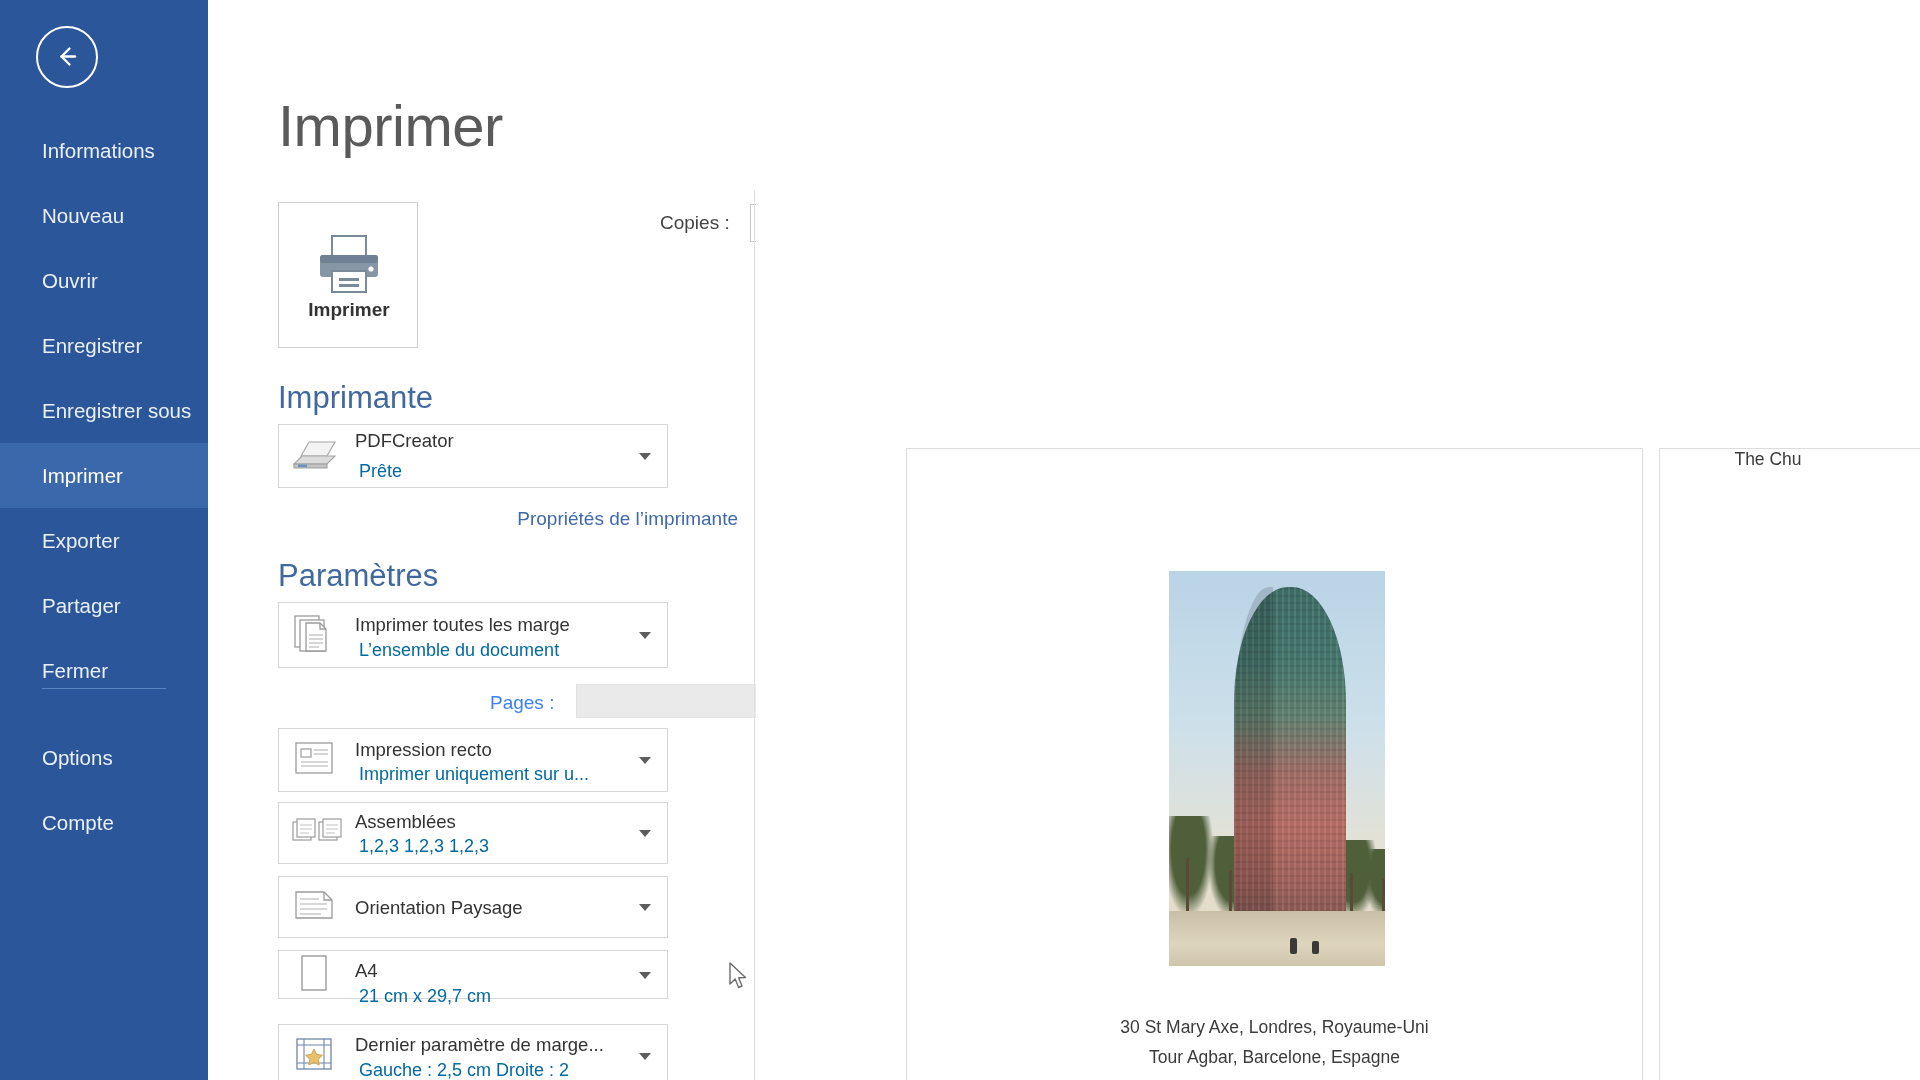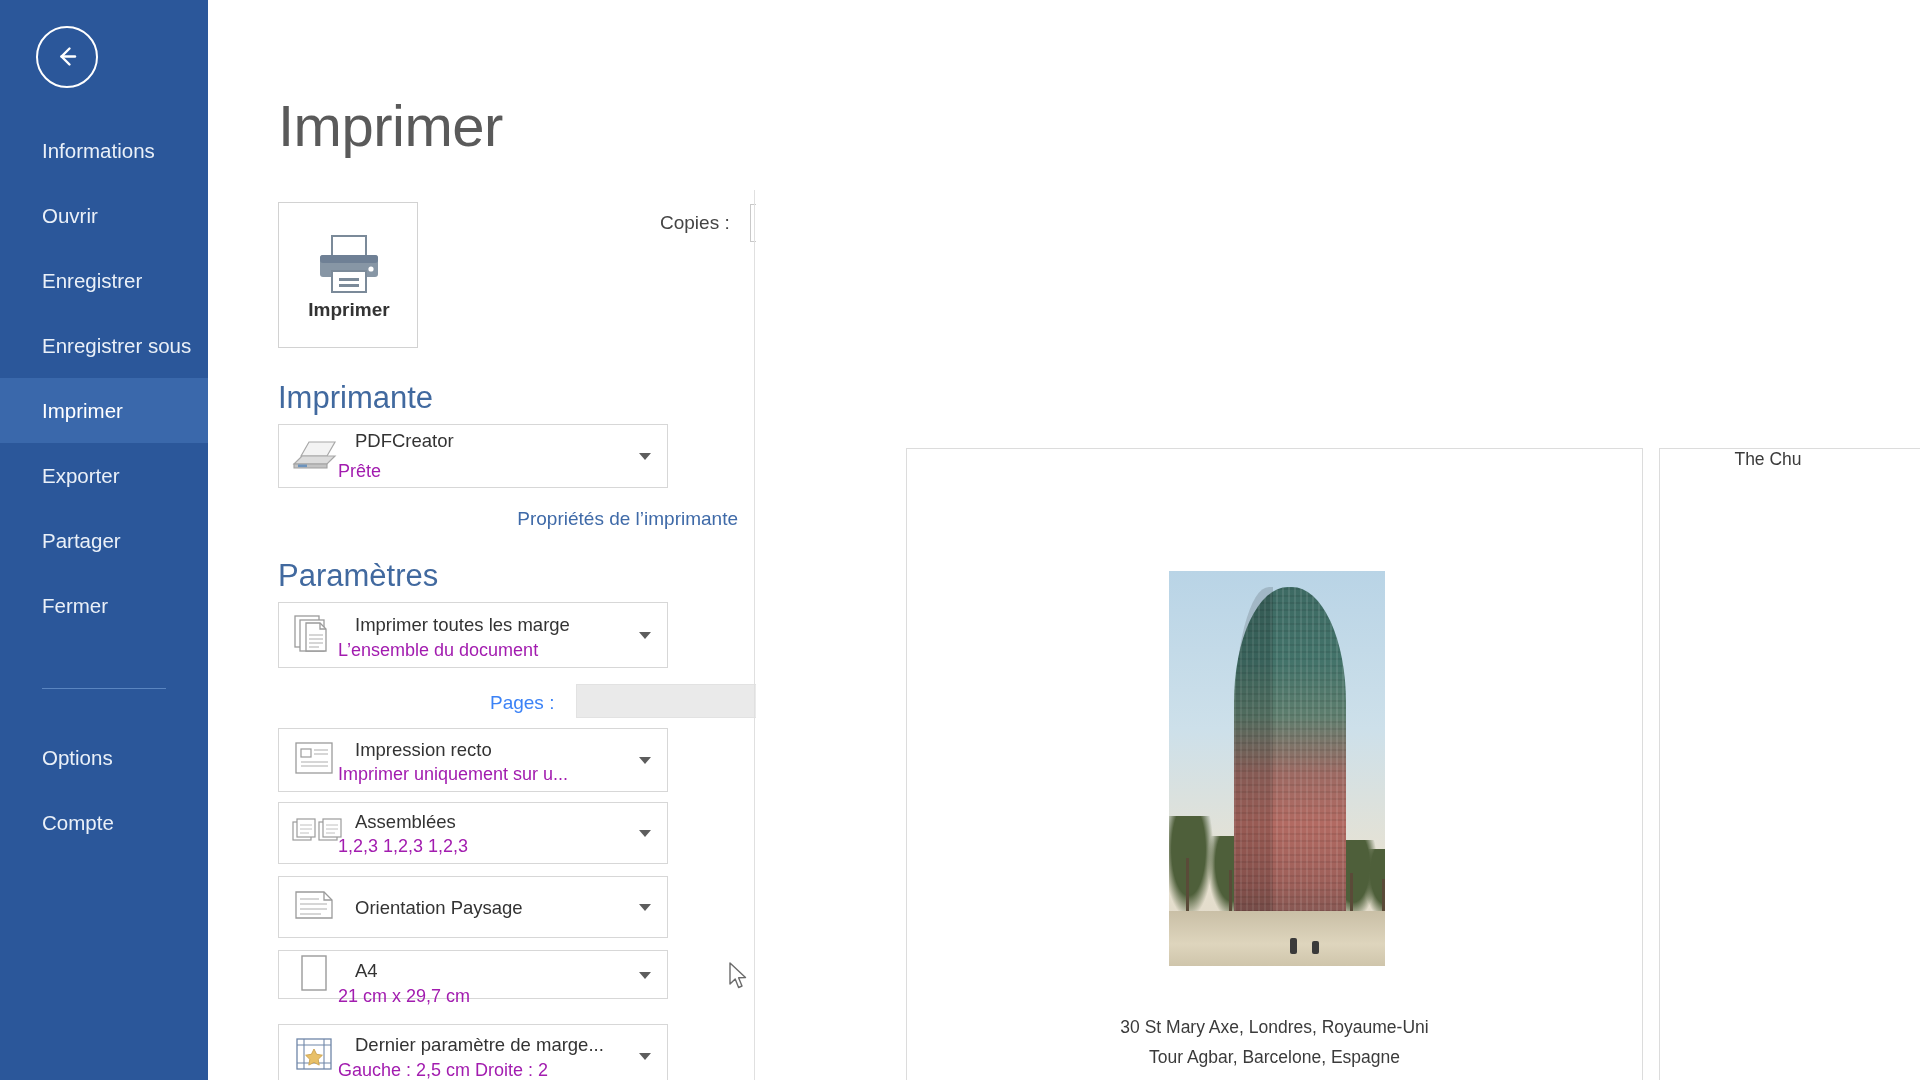--- a/index.html
+++ b/index.html
@@ -98,21 +98,21 @@
   .combo{
     position:absolute;left:70px;width:390px;
     border:1px solid #d7d7d7;background:#fff;box-sizing:border-box;cursor:pointer;
   }
   .combo .ico{position:absolute;left:12px;top:50%;transform:translateY(-50%);}
   .combo .t1{
     position:absolute;left:76px;font-size:18.5px;color:#333;white-space:nowrap;
     overflow:hidden;text-overflow:ellipsis;width:272px;
   }
   .combo .t2{
-    position:absolute;left:59px;font-size:18px;color:#a21caf;white-space:nowrap;
+    position:absolute;left:80px;font-size:18px;color:#0369a1;white-space:nowrap;
     overflow:hidden;text-overflow:ellipsis;width:272px;
   }
   .combo .caret{
     position:absolute;right:16px;top:50%;margin-top:-3px;width:0;height:0;
     border-left:6px solid transparent;border-right:6px solid transparent;
     border-top:7px solid #5d5d5d;
   }
   .printer-link{
     position:absolute;left:0;top:508px;width:530px;text-align:right;
     font-size:19px;color:#3f6aa8;cursor:pointer;
@@ -192,20 +192,23 @@
         <svg width="31" height="31" viewBox="0 0 31 31">
           <path d="M18.5 7.5 L10.5 15.5 L18.5 23.5" fill="none" stroke="#ffffff" stroke-width="2.4" stroke-linecap="round" stroke-linejoin="round"></path>
           <path d="M10.5 15.5 L24 15.5" fill="none" stroke="#ffffff" stroke-width="2.4" stroke-linecap="round"></path>
         </svg>
       </span>
     </div>
 
     <div class="rail-list">
       <div class="rail-item">
         <span>Informations</span>
+      </div>
+      <div class="rail-item">
+        <span>Nouveau</span>
       </div>
       <div class="rail-item">
         <span>Ouvrir</span>
       </div>
       <div class="rail-item">
         <span>Enregistrer</span>
       </div>
       <div class="rail-item">
         <span>Enregistrer sous</span>
       </div>

